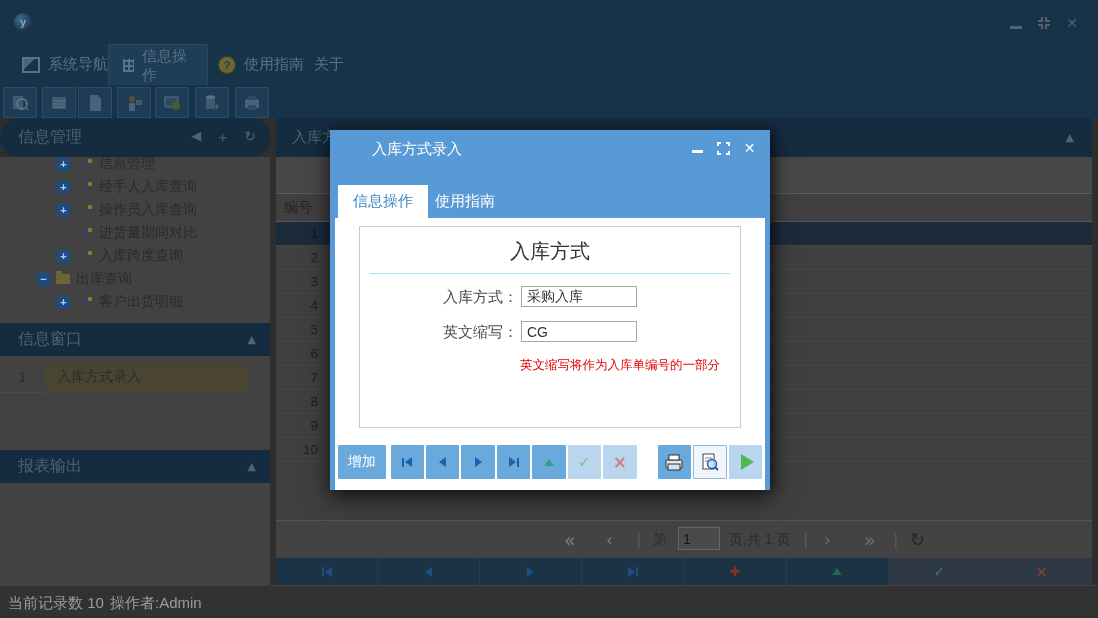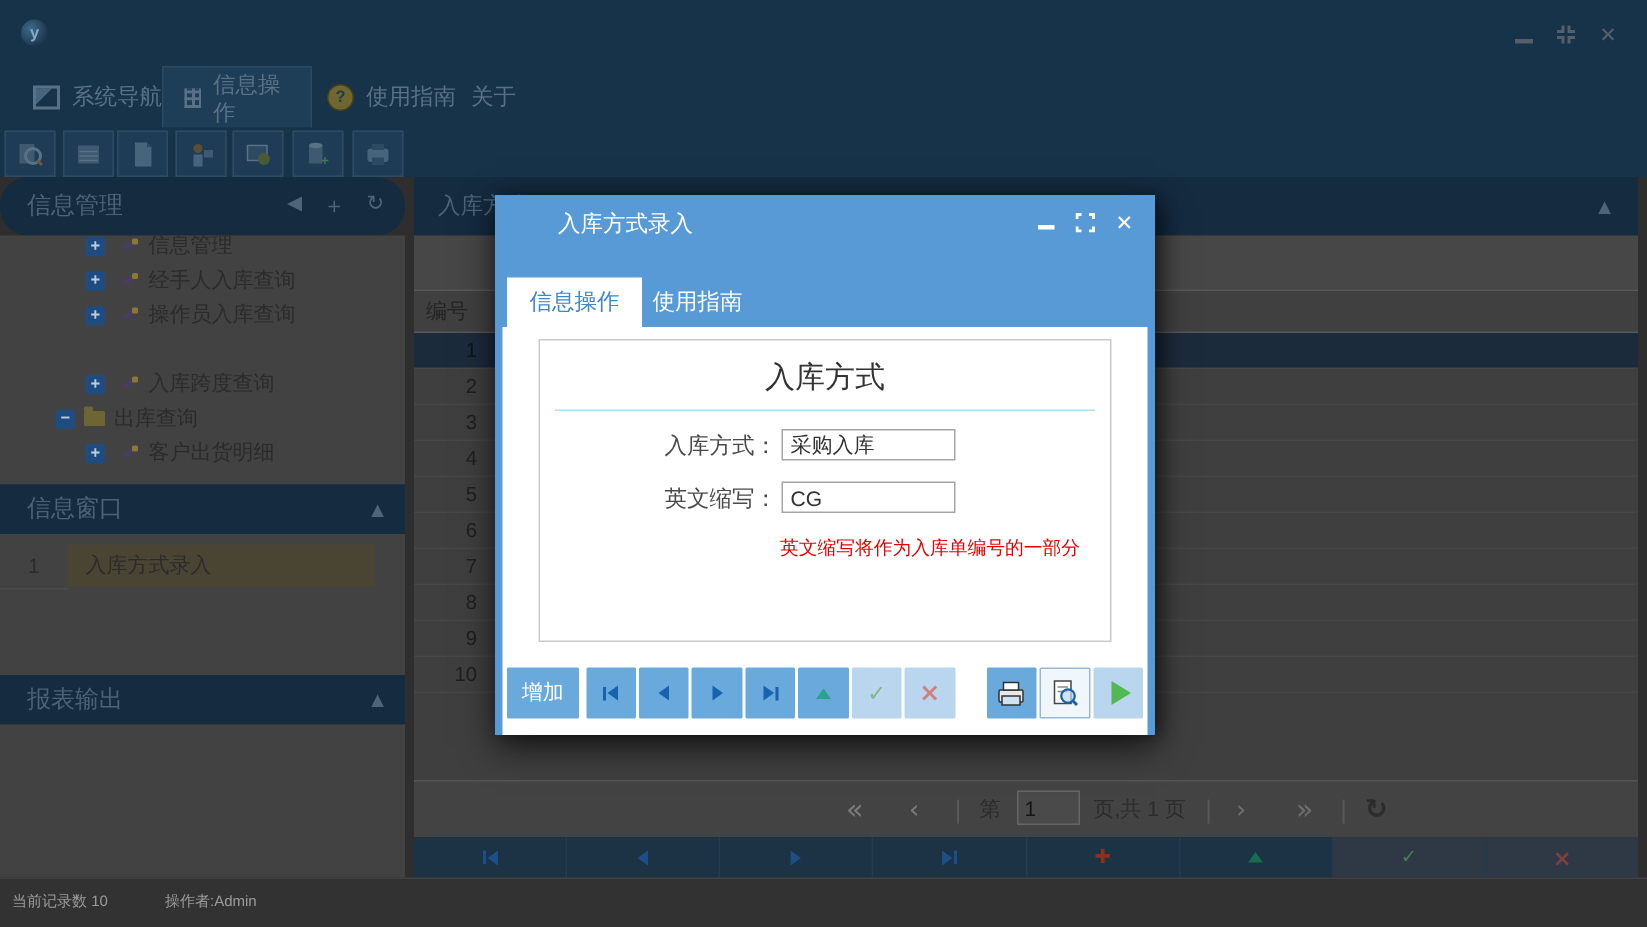--- a/index.html
+++ b/index.html
@@ -85,21 +85,21 @@
   .seg:last-child{border-right:none;}
   .seg.lite{background:#2f3945;}
   .navico{display:flex;align-items:center;gap:1px;}
   .navico .vbar{width:2px;height:9px;background:currentColor;}
   .tri-l{width:0;height:0;border:5px solid transparent;border-right:7px solid currentColor;border-left:0;}
   .tri-r{width:0;height:0;border:5px solid transparent;border-left:7px solid currentColor;border-right:0;}
   .tri-u{width:0;height:0;border:5px solid transparent;border-bottom:7px solid currentColor;border-top:0;}
   .glyph{font-size:13px;font-weight:bold;font-family:"DejaVu Sans",sans-serif;}
 
   .statusbar{left:0;top:585px;width:1098px;height:33px;background:#323232;border-top:1px solid #414141;
-             box-sizing:border-box;color:#9b9b9b;font-size:10px;}
+             box-sizing:border-box;color:#9b9b9b;font-size:15px;}
   .statusbar span{position:absolute;top:8px;white-space:nowrap;}
 
   
   .dlg{left:330px;top:130px;width:440px;height:360px;background:#589ad6;
        box-shadow:0 8px 22px rgba(0,0,0,.65),4px 0 10px rgba(0,0,0,.35);z-index:10;box-sizing:border-box;
        padding:0 5px;}
   .dlg-head{position:relative;height:38px;color:#fff;}
   .dlg-title{position:absolute;left:37px;top:10px;font-size:15px;color:#fff;}
   .dlg-ctl{position:absolute;right:8px;top:10px;display:flex;gap:11px;color:#fff;align-items:center;height:16px;}
   .dlg-ctl .wc{display:flex;align-items:center;justify-content:center;width:15px;height:15px;font-weight:bold;}
@@ -253,20 +253,27 @@
       <span class="tlabel" style="left:99px;">经手人入库查询</span>
     </div>
     <div class="titem" style="top:42px;left:0;width:270px;">
       <span class="plusbox" style="left:57px;">+</span>
       <span class="wand" style="left:80px;">
           <i></i>
           <b></b>
         </span>
       <span class="tlabel" style="left:99px;">操作员入库查询</span>
     </div>
+    <div class="titem" style="top:65px;left:0;width:270px;">
+      <span class="wand" style="left:80px;">
+          <i></i>
+          <b></b>
+        </span>
+      <span class="tlabel" style="left:99px;">进货量期间对比</span>
+    </div>
     <div class="titem" style="top:88px;left:0;width:270px;">
       <span class="plusbox" style="left:57px;">+</span>
       <span class="wand" style="left:80px;">
           <i></i>
           <b></b>
         </span>
       <span class="tlabel" style="left:99px;">入库跨度查询</span>
     </div>
     <div class="titem" style="top:111px;left:0;width:270px;">
       <span class="plusbox" style="left:37px;">−</span>

